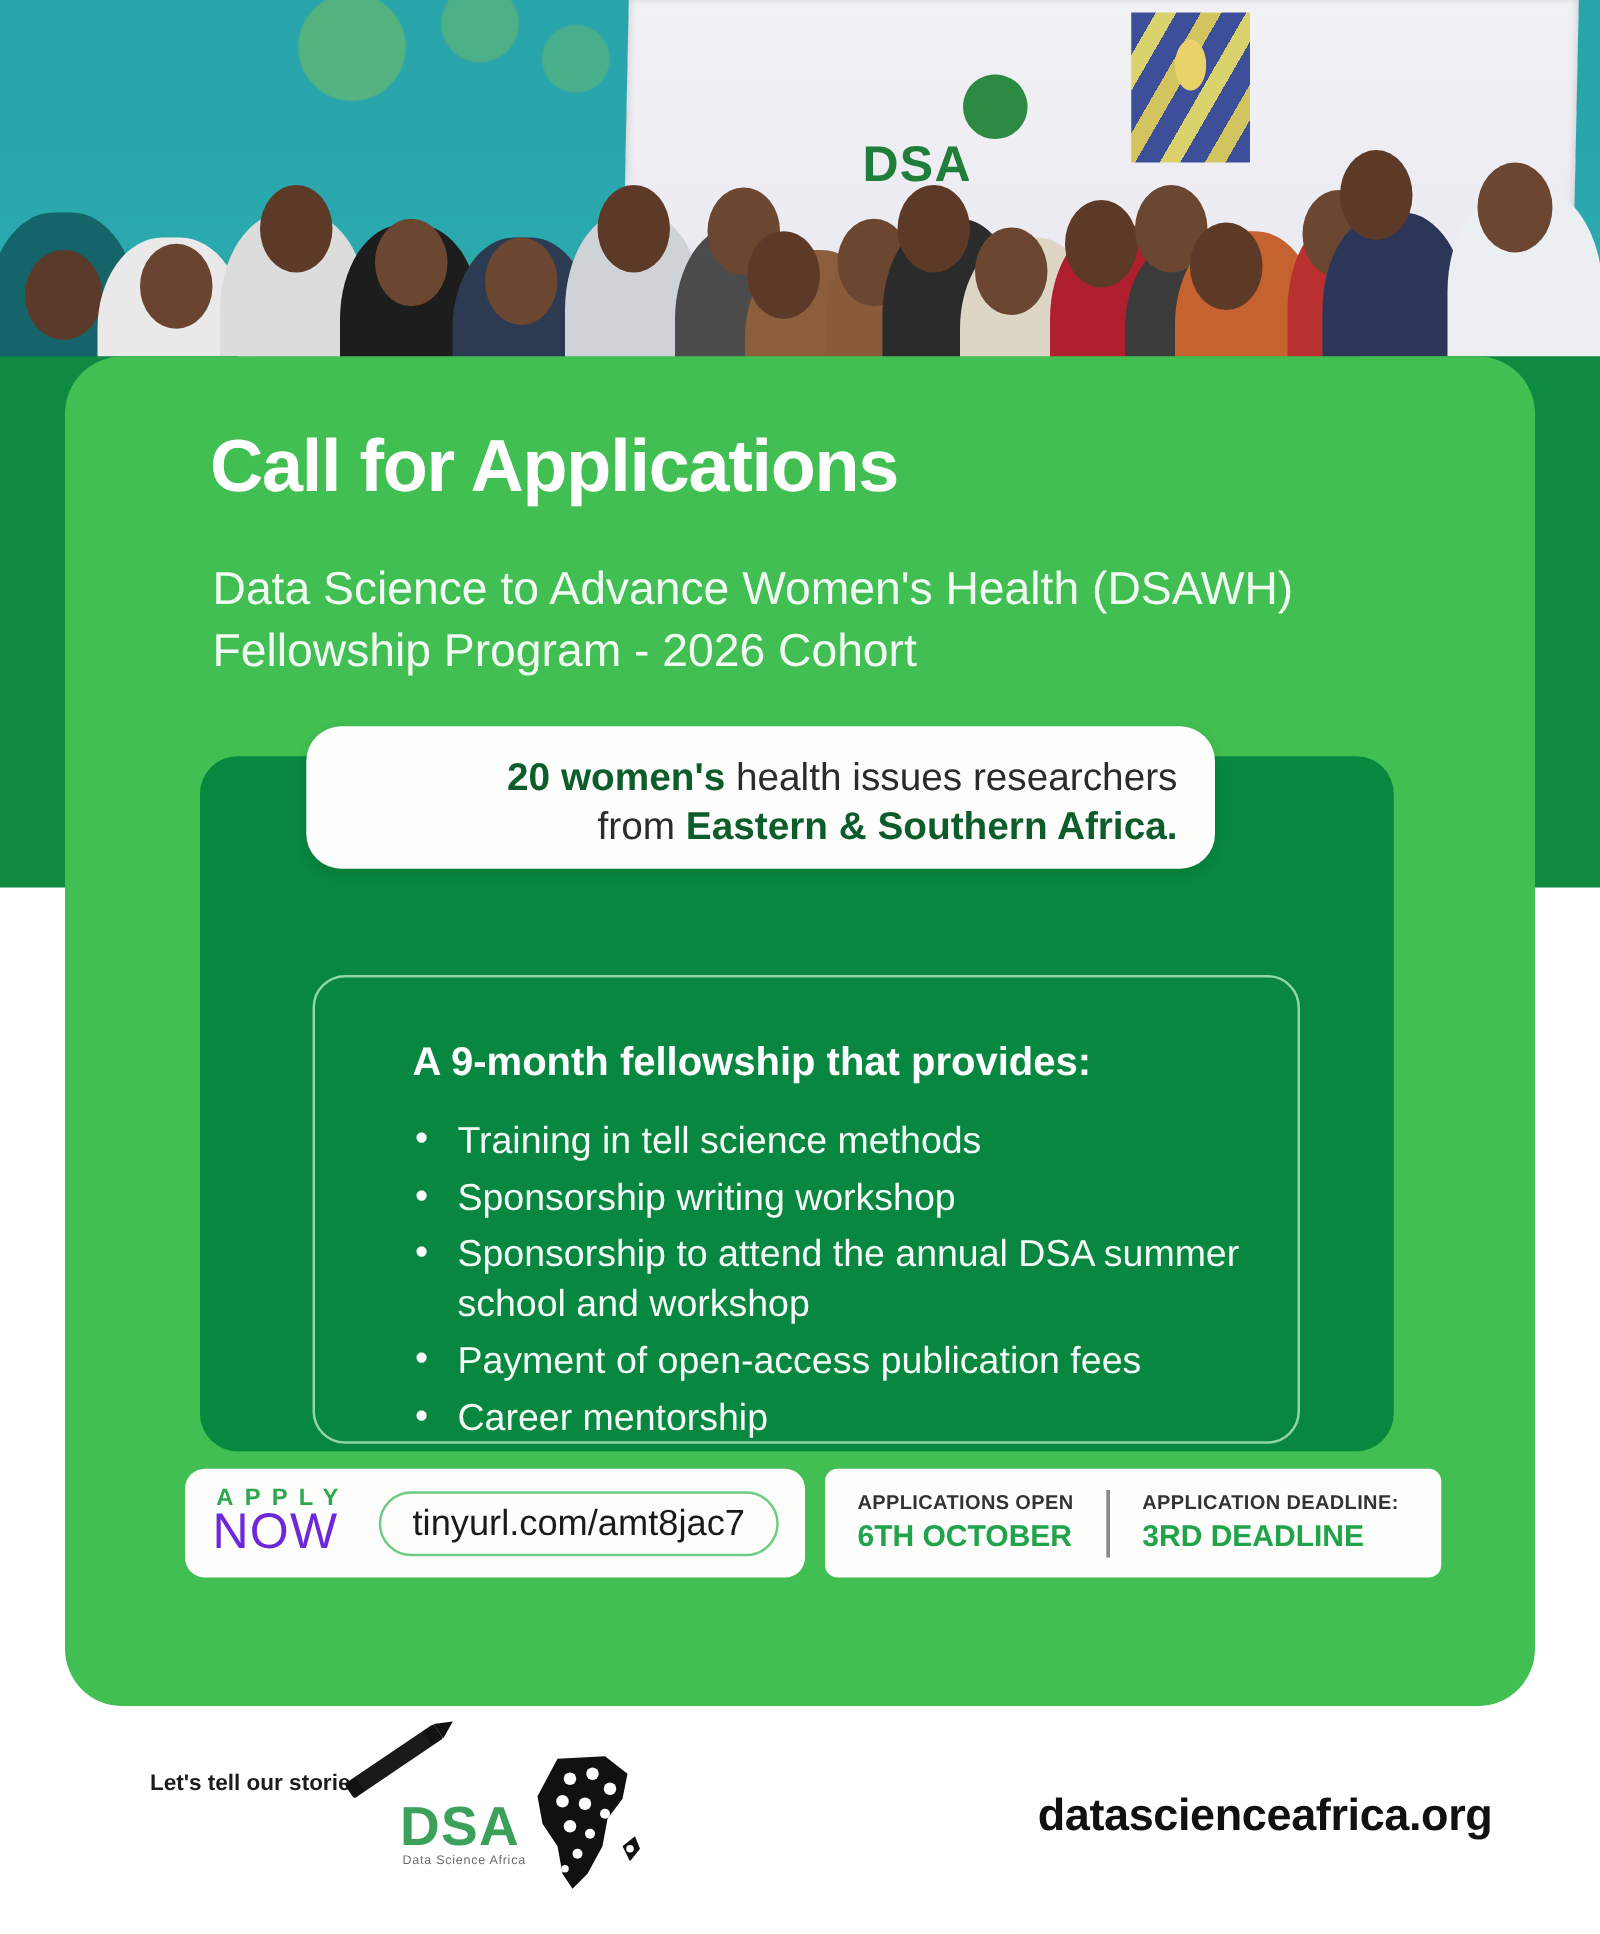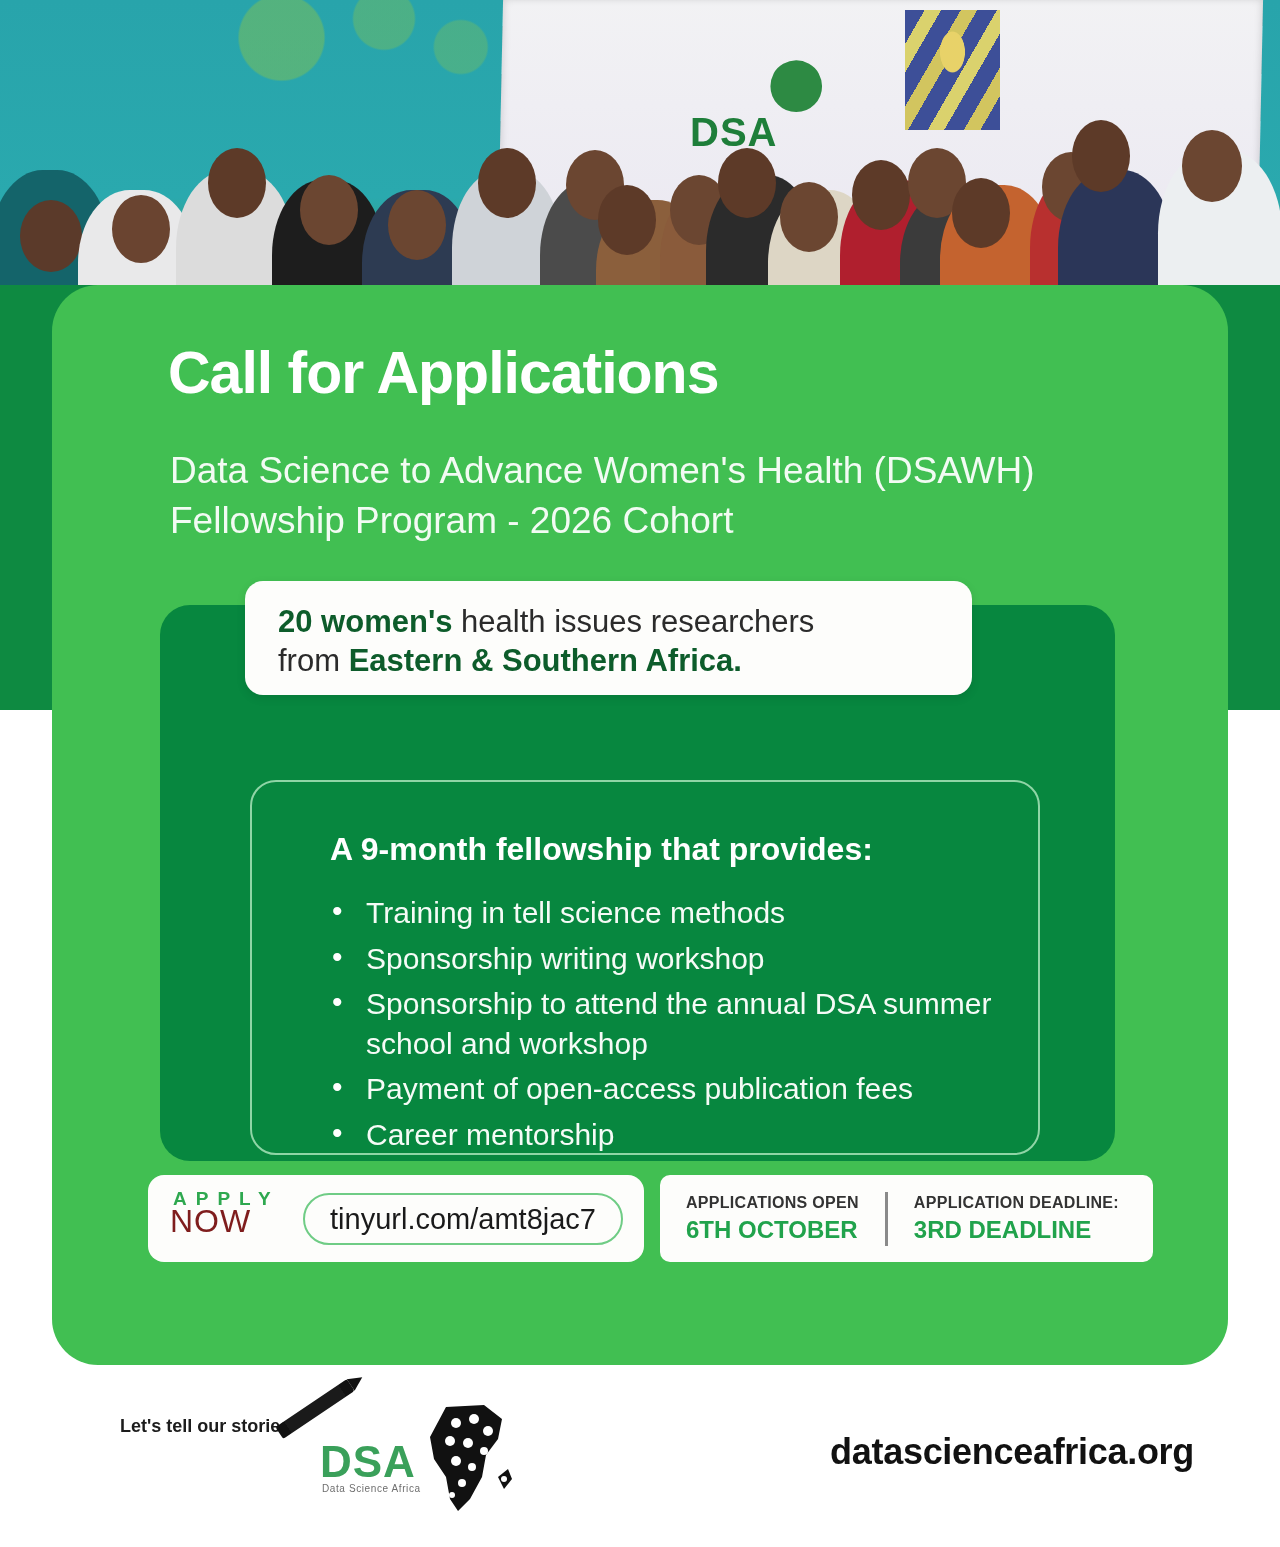--- a/index.html
+++ b/index.html
@@ -80,23 +80,24 @@
 
   
   .panel{
     position:absolute; left:108px; top:320px; width:955px; height:556px;
     background:#07873f; border-radius:30px;
   }
 
   
   .highlight{
     position:absolute; left:193px; top:296px; width:727px; height:114px;
-    background:#fdfdfb; border-radius:18px;
+    background:#fdfdfb; border-radius:28px;
     box-shadow:0 3px 10px rgba(0,0,0,.10);
     padding:22px 30px 0 33px;
+    text-align:right;
   }
   .highlight p{
     font-size:31px; line-height:1.25; color:#2b2b2b;
   }
   .highlight b{ color:#0d5c2b; font-weight:bold; }
 
   
   .outline{
     position:absolute; left:90px; top:175px; width:790px; height:375px;
     border:2px solid #8fd5a6; border-radius:26px;
@@ -122,21 +123,21 @@
   .applybar{
     position:absolute; left:96px; top:890px; width:496px; height:87px;
     background:#fdfdfb; border-radius:16px;
   }
   .apply-word{
     position:absolute; left:25px; top:13px;
     font-size:19px; font-weight:bold; color:#2ea84f; letter-spacing:9px;
   }
   .now-word{
     position:absolute; left:22px; top:30px;
-    font-size:32px; color:#7f1d1d; letter-spacing:1px; line-height:1;
+    font-size:40px; color:#6d28d9; letter-spacing:1px; line-height:1;
   }
   .url-pill{
     position:absolute; left:155px; top:18px; width:320px; height:52px;
     border:2px solid #6fcc85; border-radius:26px;
     display:flex; align-items:center; justify-content:center;
     font-size:29px; color:#1a1a1a;
   }
 
   .datebar{
     position:absolute; left:608px; top:890px; width:493px; height:87px;

